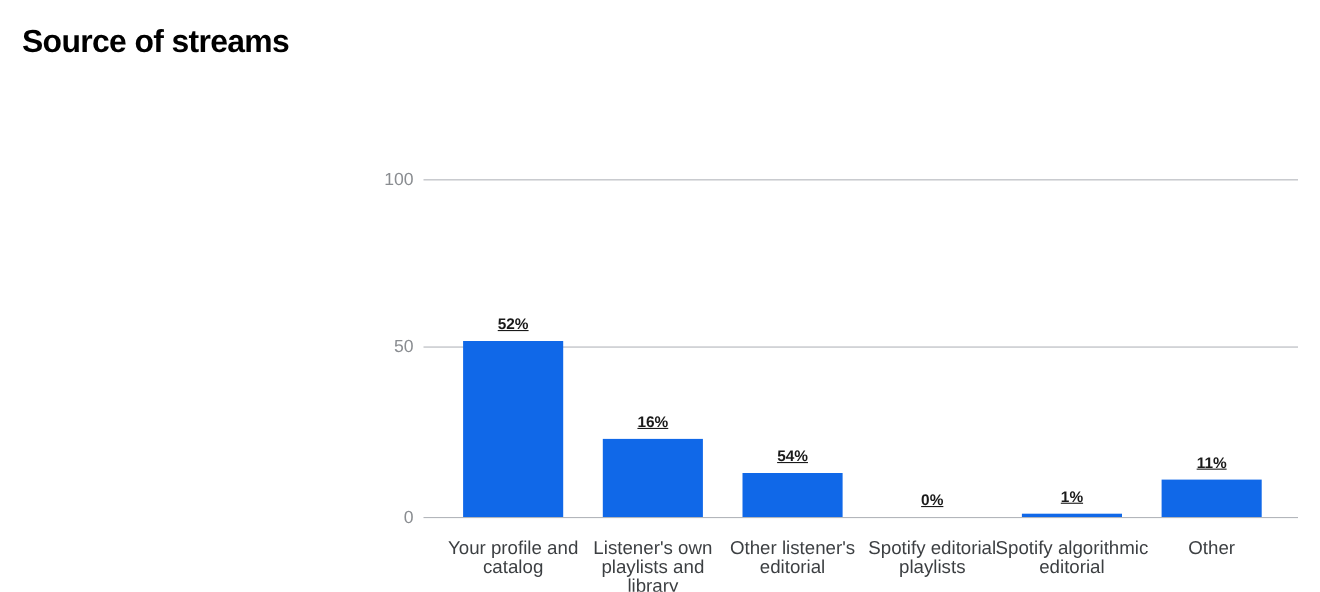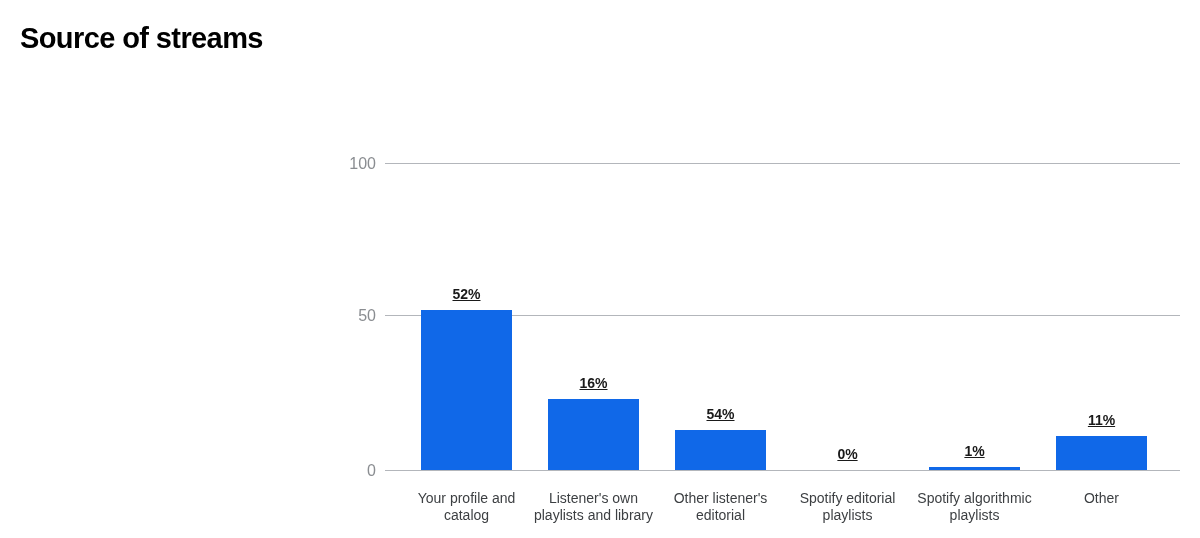--- a/index.html
+++ b/index.html
@@ -98,21 +98,21 @@
     color: #1a1a1a;
     line-height: 16px;
     text-decoration: underline;
   }
   .cat-label {
     position: absolute;
     left: -6px;
     width: 139px;
     top: 340px;            
     text-align: center;
-    font-size: 14px;
+    font-size: 17px;
     color: #3c3f42;
     line-height: 17px;
   }
 </style>
 </head>
 <body>
 
 <div class="header">
   <div class="page-title">Source of streams</div>
 </div>
@@ -147,21 +147,21 @@
 
   <div class="bar-group" style="left:784px;">
 
     <div class="bar-value" style="top: 296px;">0%</div>
     <div class="cat-label">Spotify editorial playlists</div>
   </div>
 
   <div class="bar-group" style="left:911px;">
     <div class="bar" style="height: 3.07px;"></div>
     <div class="bar-value" style="top: 292.93px;">1%</div>
-    <div class="cat-label">Spotify algorithmic playlists</div>
+    <div class="cat-label">Spotify algorithmic editorial</div>
   </div>
 
   <div class="bar-group" style="left:1038px;">
     <div class="bar" style="height: 33.77px;"></div>
     <div class="bar-value" style="top: 262.23px;">11%</div>
     <div class="cat-label">Other</div>
   </div>
 
 </div>
 

